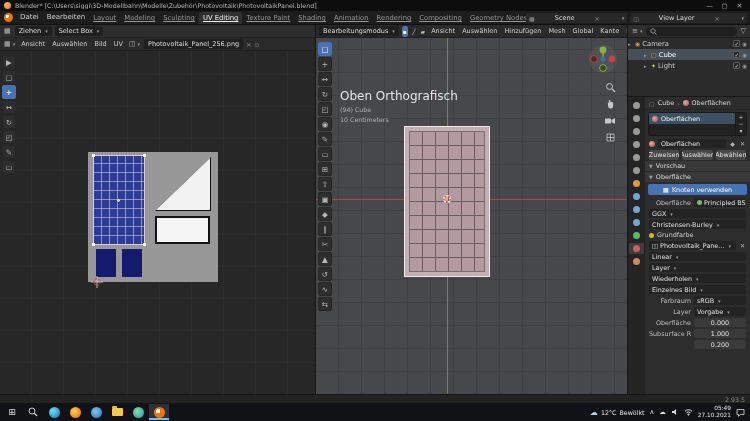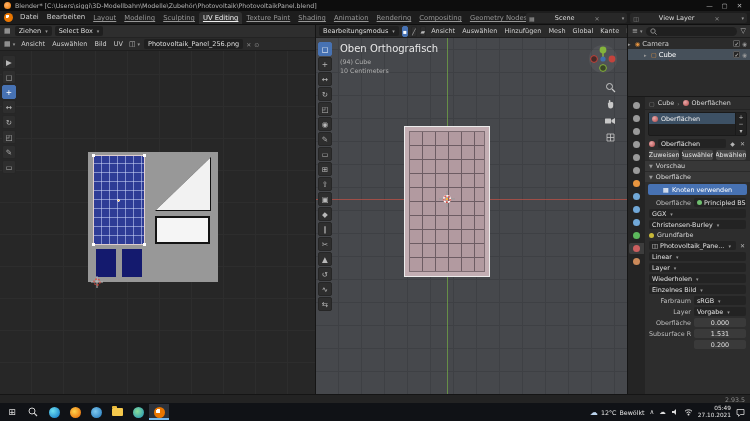--- a/index.html
+++ b/index.html
@@ -66,21 +66,21 @@
   .pivot { position:absolute; width:3px; height:3px; border-radius:50%; background:#ffb23e; border:1px solid #fff; }
 
   
   #panel3d { position:absolute; left:88px; top:88px; width:86px; height:151px; background:#c3aeb3; border:1px solid #ececec; }
   #panel3d .cells { position:absolute; left:4px; top:4px; right:4px; bottom:4px; background-color:#b29aa0; border:1px solid #7d6c72;
     background-image:repeating-linear-gradient(90deg,transparent 0 12px,#6d5c63 12px 13px),
                      repeating-linear-gradient(0deg,transparent 0 13px,#6d5c63 13px 14px); }
   .axis-x { position:absolute; left:0; right:0; top:161px; height:1px; background:rgba(190,80,70,.75); }
   .axis-y { position:absolute; top:0; bottom:0; left:131px; width:1px; background:rgba(110,160,70,.8); }
   #vp-overlay { position:absolute; left:24px; top:4px; line-height:1.45; }
-  #vp-overlay .l1 { font-size:10px; color:#e8e8e8; }
+  #vp-overlay .l1 { font-size:12px; color:#e8e8e8;margin-top:46px; }
   #vp-overlay .l2, #vp-overlay .l3 { font-size:6.3px; color:#b0b0b0; }
   #gizmo { position:absolute; right:8px; top:5px; }
   .navcol { position:absolute; right:11px; top:44px; display:flex; flex-direction:column; gap:6px; align-items:center; }
 
   
   #outliner { height:72px; border-bottom:1px solid #191919; background:#2b2b2b; }
   #outliner .headerrow { background:#2e2e2e; }
   .search { flex:1; display:flex; align-items:center; gap:2px; background:#1f1f1f; border-radius:6px; padding:1px 4px; color:#8a8a8a; }
   .ol-row { display:flex; align-items:center; height:11px; padding:0 3px; gap:2px; font-size:6.8px; color:#cccccc; }
   .ol-row.sel { background:#46505a; color:#fff; }
@@ -342,20 +342,29 @@
       </div>
       <div class="ol-row sel" style="padding-left:16px">
         <span class="expand">▸</span>
         <span class="ol-ic">▢</span>
         <span>Cube</span>
         <span class="ol-right">
             <span class="chk">✓</span>
             <span class="mini-ic">◉</span>
           </span>
       </div>
+      <div class="ol-row" style="padding-left:16px">
+        <span class="expand">▸</span>
+        <span class="ol-ic" style="color:#e0d080">✦</span>
+        <span>Light</span>
+        <span class="ol-right">
+            <span class="chk">✓</span>
+            <span class="mini-ic">◉</span>
+          </span>
+      </div>
     </div>
 
     <div id="props">
       <div class="ptabs">
         <div class="ptab">
             <span class="pdot" style="background: rgb(154, 154, 154);"></span>
           </div>
         <div class="ptab">
             <span class="pdot" style="background: rgb(154, 154, 154);"></span>
           </div>
@@ -499,21 +508,21 @@
         </div>
         <div class="prow">
           <span class="plabel">Oberfläche</span>
           <div class="pfield num">
               <span>0.000</span>
             </div>
         </div>
         <div class="prow">
           <span class="plabel nw">Subsurface Ra...</span>
           <div class="pfield num">
-              <span>1.531</span>
+              <span>1.000</span>
             </div>
         </div>
         <div class="prow">
           <span class="plabel"></span>
           <div class="pfield num">
               <span>0.200</span>
             </div>
         </div>
       </div>
     </div>

